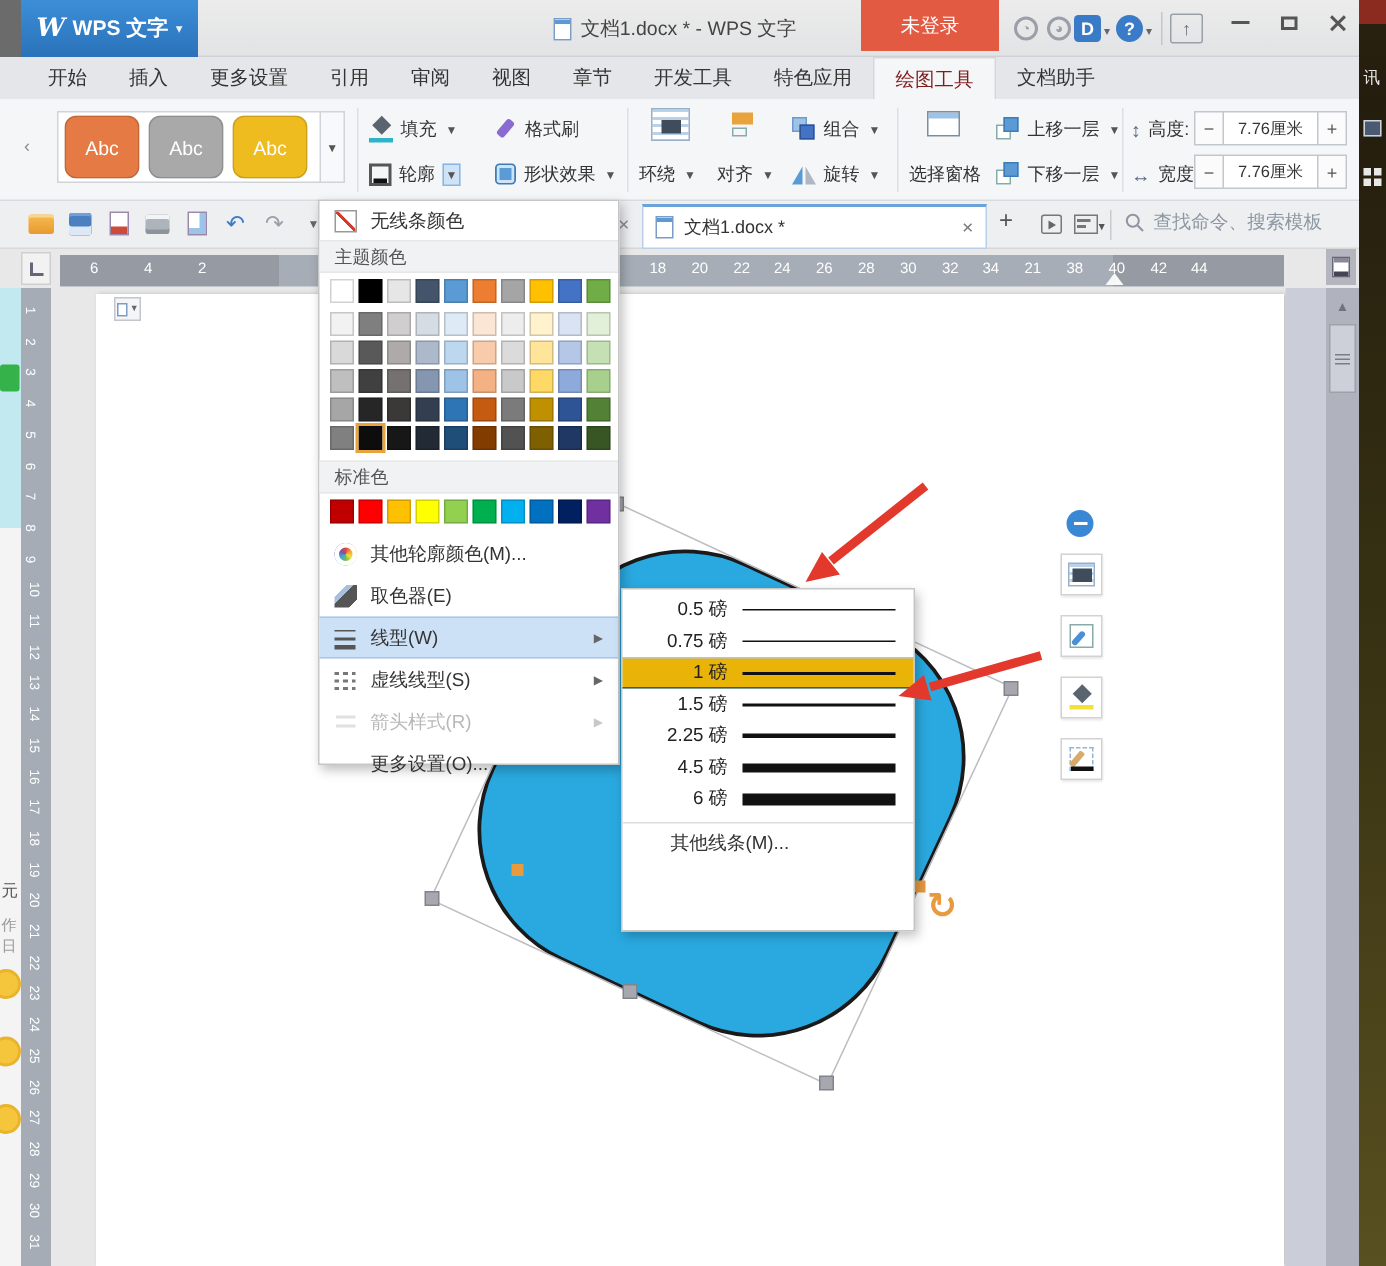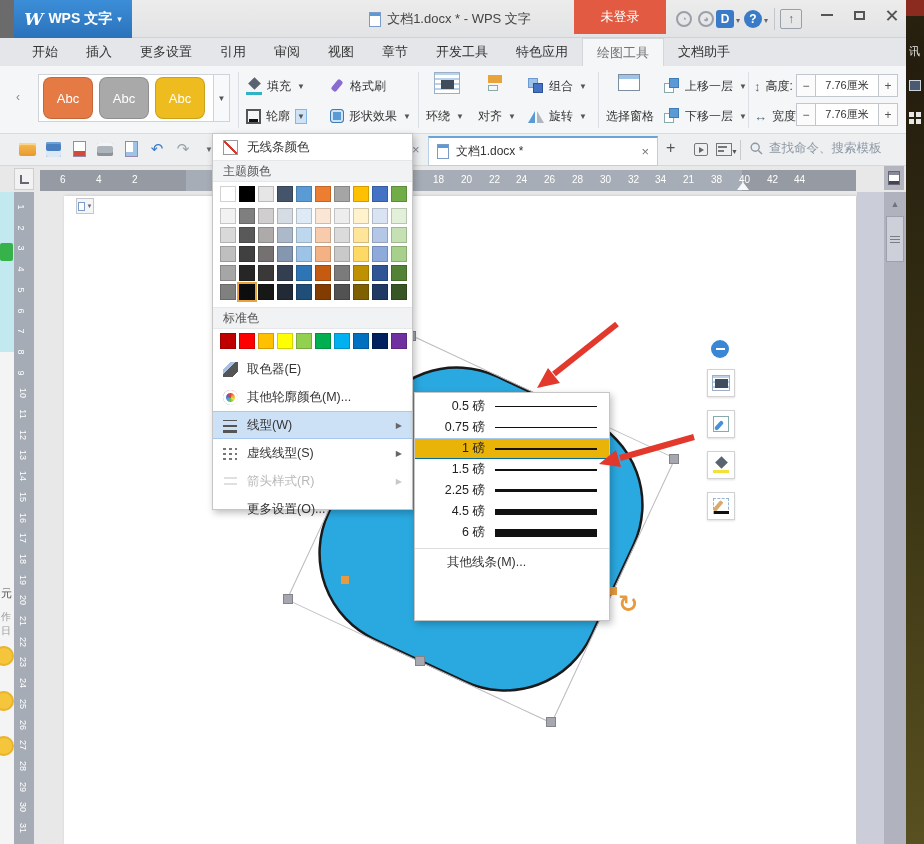--- a/index.html
+++ b/index.html
@@ -44,21 +44,21 @@
 .wc-min{left:812px}.wc-max{left:844px}.wc-close{left:876px}
 .wc-min i{display:block;width:12px;height:2px;background:#555}
 .wc-max i{display:block;width:11px;height:9px;border:2px solid #555}
 .wc-close i{display:block;position:relative;width:13px;height:13px}
 .wc-close i::before,.wc-close i::after{content:"";position:absolute;left:6px;top:0;width:2px;height:13px;background:#555}
 .wc-close i::before{transform:rotate(45deg)}.wc-close i::after{transform:rotate(-45deg)}
 
 
 .tabsrow{left:0;top:38px;width:906px;height:28px;background:#e4e6e9;display:flex;align-items:flex-end;padding-left:18px}
 .rtab{padding:5px 14px;font-size:13px;color:#333;height:28px;display:flex;align-items:center}
-.rtab.active{background:#f5f6f7;color:#737373;border:1px solid #d5d8db;border-bottom:none}
+.rtab.active{background:#f5f6f7;color:#7f1d1d;border:1px solid #d5d8db;border-bottom:none}
 
 
 .ribbon{left:0;top:66px;width:906px;height:68px;background:#f5f6f7;border-bottom:1px solid #d9dcdf}
 .collapse{left:16px;top:24px;color:#888;font-size:12px}
 .gallery{left:38px;top:8px;width:176px;height:48px;background:#fff;border:1px solid #d0d3d7;display:flex;gap:6px;padding:2px 4px;align-items:center}
 .abc{width:50px;height:42px;border-radius:8px;color:#fff;display:flex;align-items:center;justify-content:center;font-size:13px;border:1px solid rgba(0,0,0,.15)}
 .gal-dd{left:214px;top:8px;width:16px;height:48px;border:1px solid #d0d3d7;border-left:none;background:#f8f9fa;display:flex;align-items:center;justify-content:center;color:#555;font-size:8px;flex-direction:column}
 .rdiv{top:6px;width:1px;height:56px;background:#dcdfe3}
 .rbtn{height:24px;display:flex;align-items:center;gap:5px;color:#333;font-size:12px}
 .rcaret{font-size:8px;color:#555;padding:2px 1px}
@@ -624,26 +624,26 @@
       <div class="sw" style="background: rgb(255, 255, 0);"></div>
       <div class="sw" style="background: rgb(146, 208, 80);"></div>
       <div class="sw" style="background: rgb(0, 176, 80);"></div>
       <div class="sw" style="background: rgb(0, 176, 240);"></div>
       <div class="sw" style="background: rgb(0, 112, 192);"></div>
       <div class="sw" style="background: rgb(0, 32, 96);"></div>
       <div class="sw" style="background: rgb(112, 48, 160);"></div>
     </div>
   <div id="menu-items">
       <div class="mi">
+        <span class="mic ic-wheel"></span>
+        <span class="mlb">其他轮廓颜色(M)...</span>
+      </div>
+      <div class="mi">
         <span class="mic ic-dropper"></span>
         <span class="mlb">取色器(E)</span>
-      </div>
-      <div class="mi">
-        <span class="mic ic-wheel"></span>
-        <span class="mlb">其他轮廓颜色(M)...</span>
       </div>
       <div class="mi hl">
         <span class="mic ic-lines"></span>
         <span class="mlb">线型(W)</span>
         <span class="marr">▶</span>
       </div>
       <div class="mi">
         <span class="mic ic-dashes"></span>
         <span class="mlb">虚线线型(S)</span>
         <span class="marr">▶</span>

